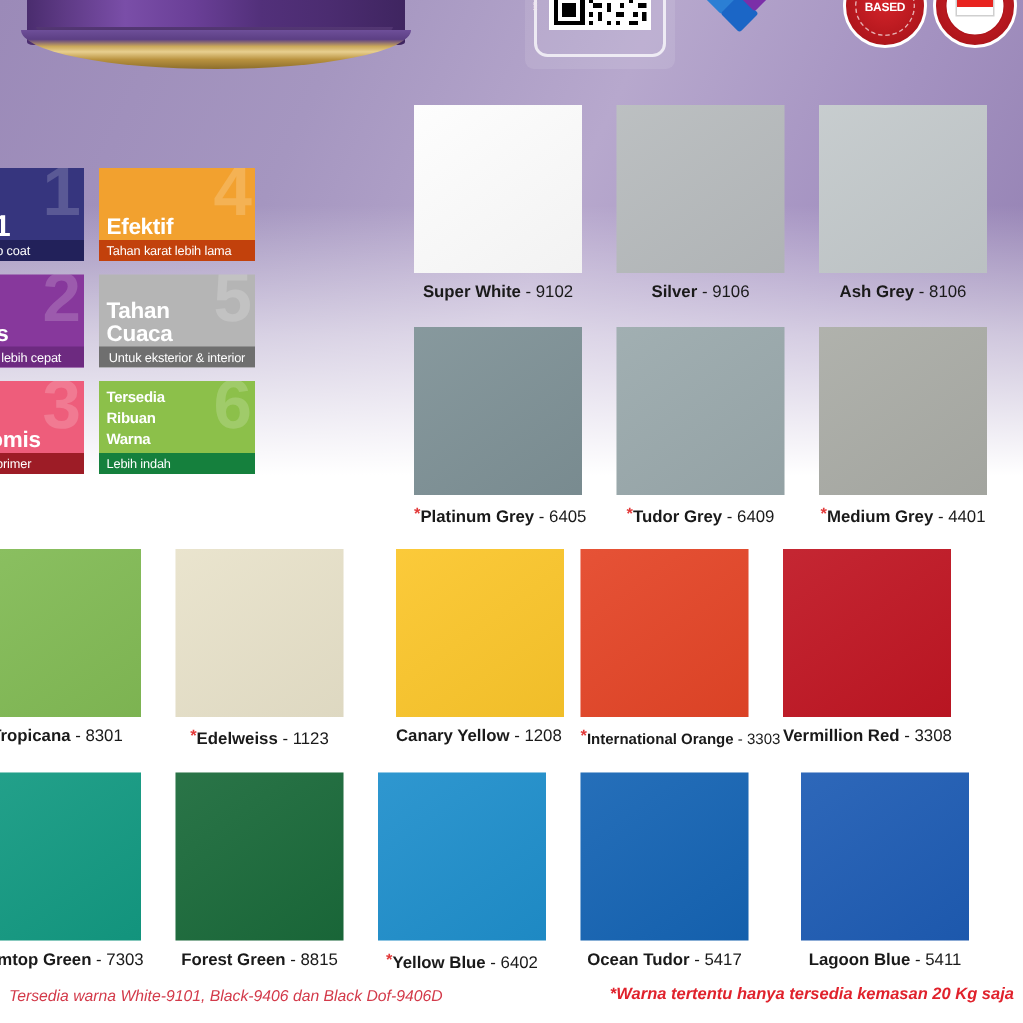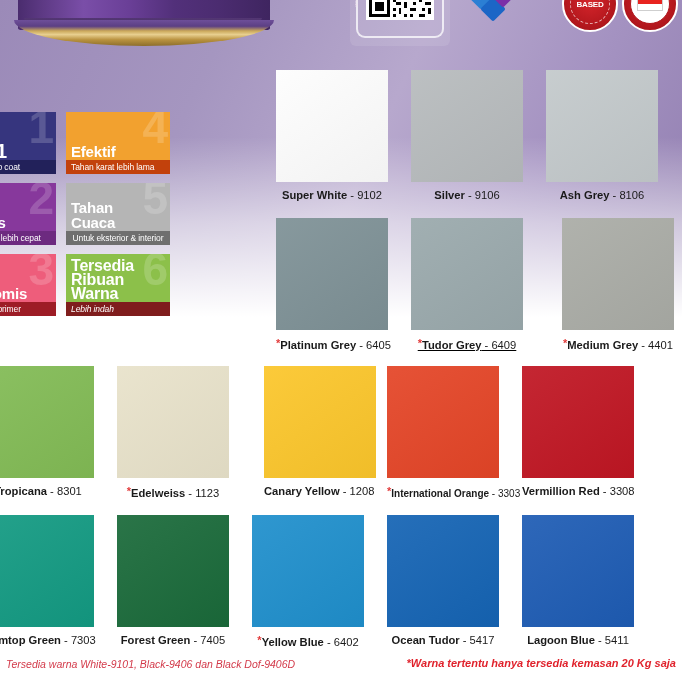--- a/index.html
+++ b/index.html
@@ -140,24 +140,24 @@
   .f-2in1 .sub { background: #22215a; }
   .f-praktis      { background: #87389c; }
   .f-praktis .sub { background: #6d2a80; }
   .f-ekonomis      { background: #ee5d7b; }
   .f-ekonomis .sub { background: #9d1c26; }
   .f-efektif      { background: #f2a12f; }
   .f-efektif .sub { background: #c2410c; }
   .f-tahan      { background: #b5b5b5; }
   .f-tahan .sub { background: #6f6f6f; text-align: center; }
   .f-tersedia      { background: #8cc04a; }
-  .f-tersedia .sub { background: #7f1d1d; font-style: italic; }
+  .f-tersedia .sub { background: #15803d; }
   .t-big { font-size: 20px; }
   .t-mid { font-size: 15px; }
-  .t-sm  { font-size: 16px; }
+  .t-sm  { font-size: 10px; }
 
   
   .sw-row { position: absolute; left: 0; width: 682px; }
   .sw-cell { position: absolute; width: 112px; }
   .sw-chip {
     width: 112px; height: 112px;
     background-size: cover;
     position: relative;
   }
   .sw-chip:after {
@@ -341,25 +341,25 @@
     <div class="sw-cell" style="left: 546px;">
       <div class="sw-chip" style="background: rgb(195, 201, 203);"></div>
       <div class="sw-label"><span class="nm">Ash Grey</span><span class="cd"> - 8106</span></div>
     </div>
   </div>
 <div class="sw-row" id="sw-row-2" style="top:218px">
     <div class="sw-cell" style="left: 276px;">
       <div class="sw-chip" style="background: rgb(126, 145, 150);"></div>
       <div class="sw-label"><span class="ast">*</span><span class="nm">Platinum Grey</span><span class="cd"> - 6405</span></div>
     </div>
-    <div class="sw-cell" style="left: 411px; text-decoration: underline;">
+    <div class="sw-cell" style="left: 411px;">
       <div class="sw-chip" style="background: rgb(154, 169, 172);"></div>
       <div class="sw-label"><span class="ast">*</span><span class="nm">Tudor Grey</span><span class="cd"> - 6409</span></div>
     </div>
-    <div class="sw-cell" style="left: 546px; margin-left: 16px;">
+    <div class="sw-cell" style="left: 546px;">
       <div class="sw-chip" style="background: rgb(170, 172, 166);"></div>
       <div class="sw-label"><span class="ast">*</span><span class="nm">Medium Grey</span><span class="cd"> - 4401</span></div>
     </div>
   </div>
 <div class="sw-row" id="sw-row-3" style="top:366px">
     <div class="sw-cell" style="left: -18px;">
       <div class="sw-chip" style="background: rgb(130, 187, 85);"></div>
       <div class="sw-label"><span class="nm">Tropicana</span><span class="cd"> - 8301</span></div>
     </div>
     <div class="sw-cell" style="left: 117px;">
@@ -379,30 +379,30 @@
       <div class="sw-label"><span class="nm">Vermillion Red</span><span class="cd"> - 3308</span></div>
     </div>
   </div>
 <div class="sw-row" id="sw-row-4" style="top:515px">
     <div class="sw-cell" style="left: -18px;">
       <div class="sw-chip" style="background: rgb(19, 154, 130);"></div>
       <div class="sw-label"><span class="nm">Grimtop Green</span><span class="cd"> - 7303</span></div>
     </div>
     <div class="sw-cell" style="left: 117px;">
       <div class="sw-chip" style="background: rgb(26, 106, 58);"></div>
-      <div class="sw-label"><span class="nm">Forest Green</span><span class="cd"> - 7405</span></div>
+      <div class="sw-label"><span class="nm">Forest Green</span><span class="cd"> - 8815</span></div>
     </div>
     <div class="sw-cell" style="left: 252px;">
       <div class="sw-chip" style="background: rgb(31, 143, 204);"></div>
       <div class="sw-label"><span class="ast">*</span><span class="nm">Yellow Blue</span><span class="cd"> - 6402</span></div>
     </div>
     <div class="sw-cell" style="left: 387px;">
       <div class="sw-chip" style="background: rgb(21, 100, 180);"></div>
       <div class="sw-label"><span class="nm">Ocean Tudor</span><span class="cd"> - 5417</span></div>
     </div>
-    <div class="sw-cell" style="left: 522px;">
+    <div class="sw-cell" style="left: 534px;">
       <div class="sw-chip" style="background: rgb(30, 92, 180);"></div>
       <div class="sw-label"><span class="nm">Lagoon Blue</span><span class="cd"> - 5411</span></div>
     </div>
   </div>
 
 <div id="note-left">Tersedia warna White-9101, Black-9406 dan Black Dof-9406D</div>
 <div id="note-right">*Warna tertentu hanya tersedia kemasan 20 Kg saja</div>
 
 </body></html>

